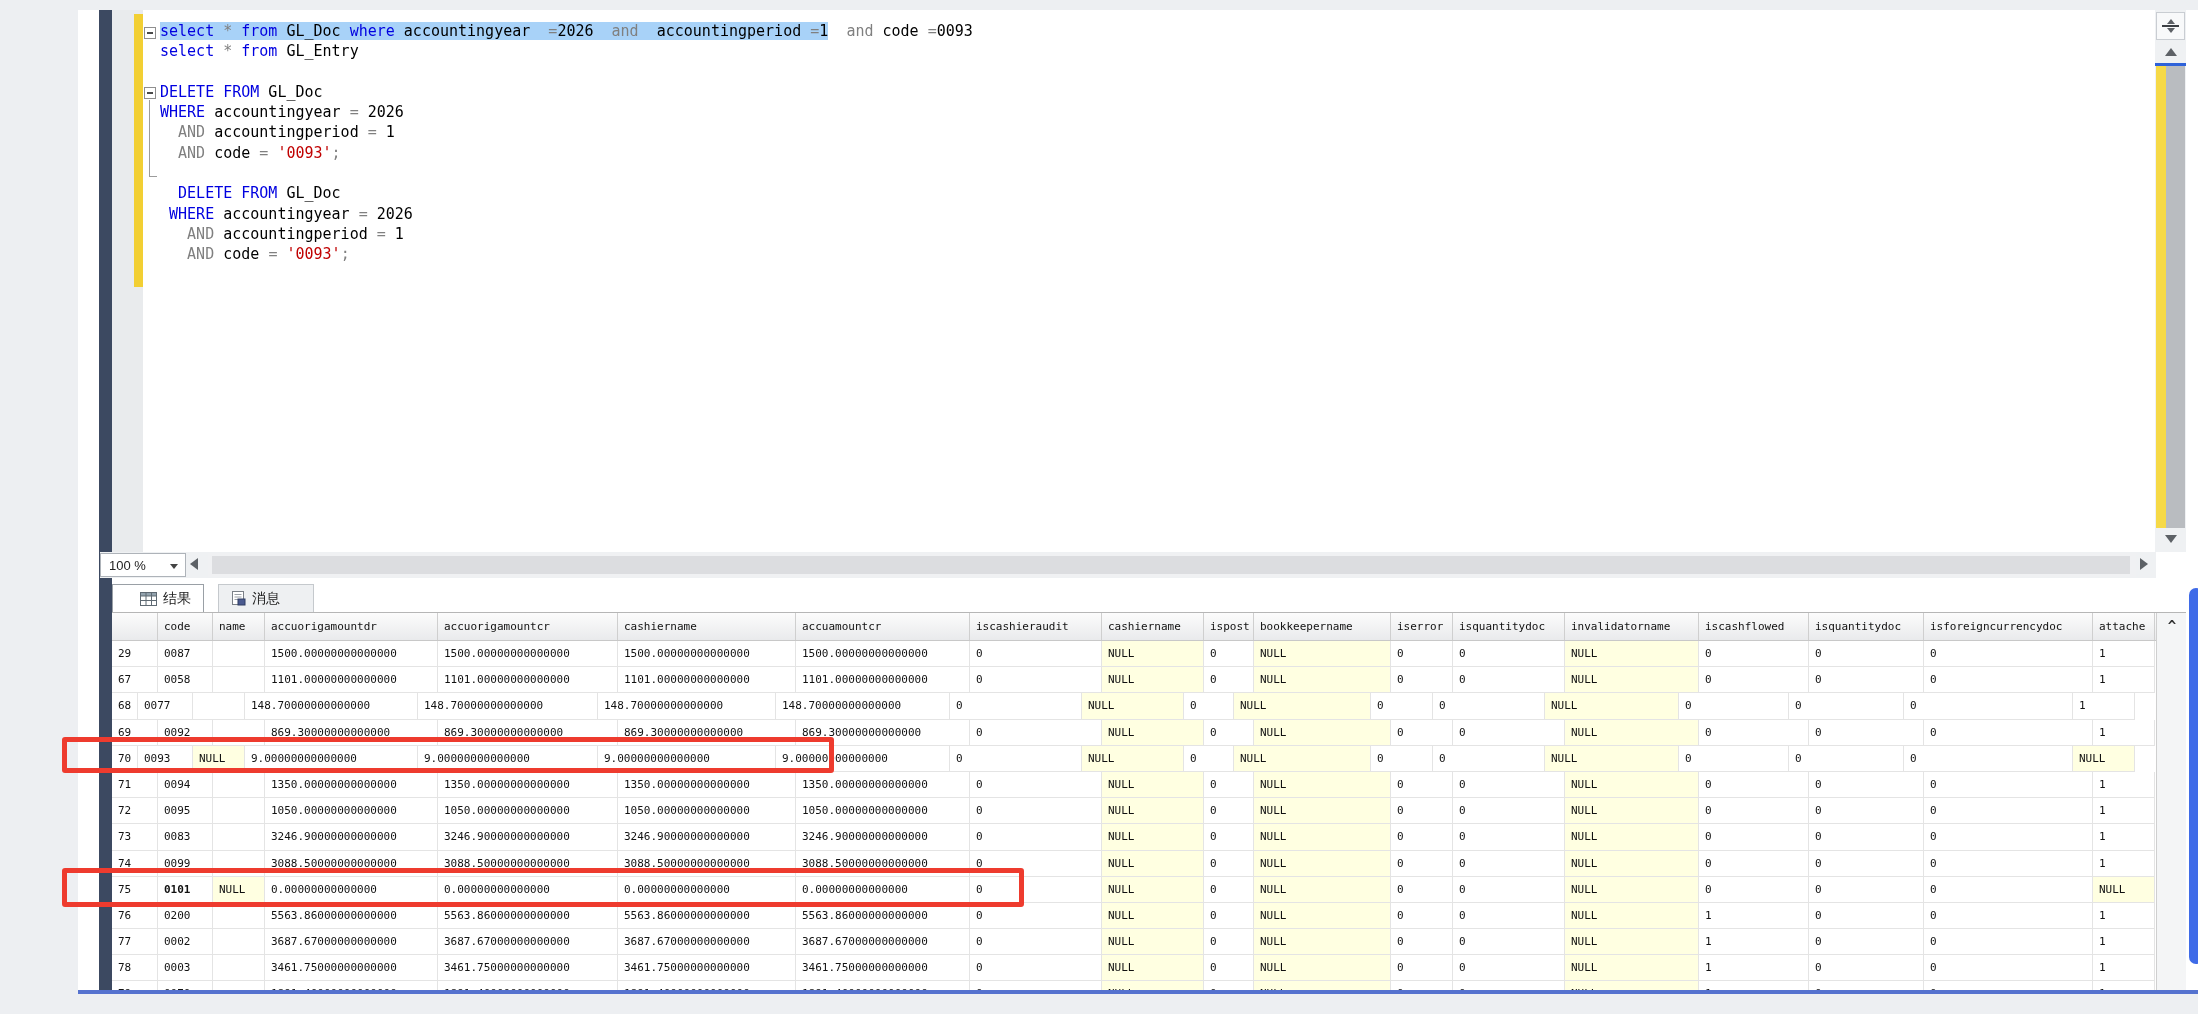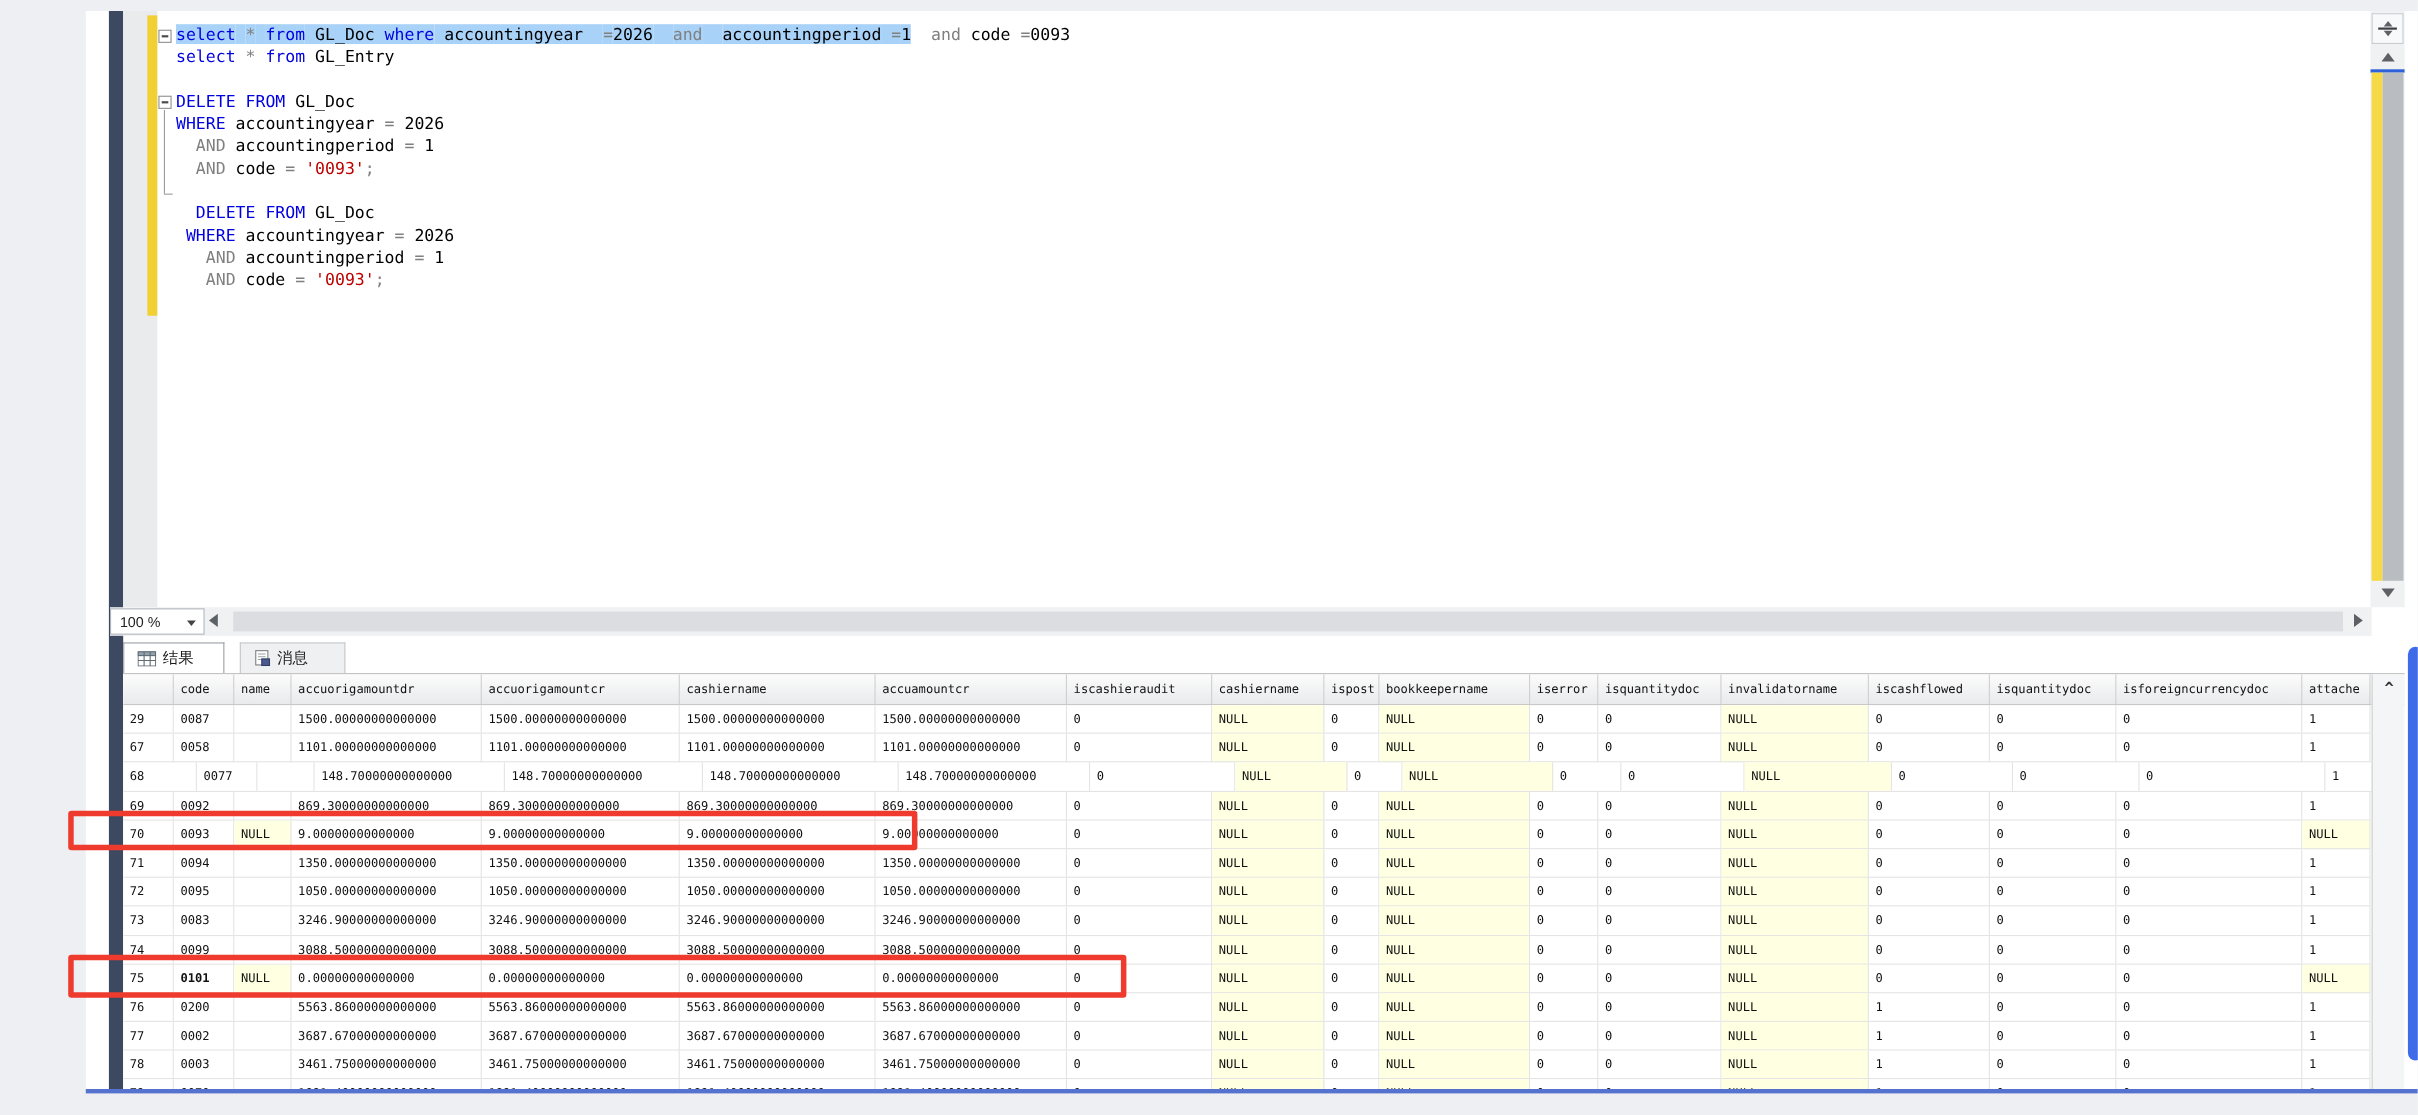--- a/index.html
+++ b/index.html
@@ -45,21 +45,21 @@
   #editor-bottom-bar { left:100px; top:552px; width:2056px; height:26px; background:#eff1f3; }
   #zoom-dropdown { left:100px; top:553px; width:86px; height:24px; background:#ffffff; border:1px solid #aeb3b9; display:flex; align-items:center; padding-left:8px; font-size:13px; color:#222; }
   #zoom-caret { position:absolute; right:7px; top:10px; width:0; height:0; border-left:4px solid transparent; border-right:4px solid transparent; border-top:5px solid #444; }
   #h-left-btn { left:190px; top:558px; }
   #h-track { left:208px; top:553px; width:1928px; height:24px; background:#f0f1f3; }
   #h-thumb { left:212px; top:556px; width:1918px; height:18px; background:#dcdde0; }
   #h-right-btn { left:2140px; top:558px; }
 
   
   .tab { top:584px; height:28px; display:flex; align-items:center; gap:6px; padding:0 12px; font-size:14px; color:#1b1b1b; }
-  #tab-results { left:112px; width:92px; background:#ffffff; border:1px solid #9aa0a6; border-bottom:none; }
+  #tab-results { left:112px; width:92px; background:#ffffff; border:1px solid #9aa0a6; border-bottom:none;justify-content:flex-end; }
   #tab-messages { left:218px; width:96px; background:#eef0f2; border:1px solid #c5c9cd; border-bottom:none; }
 
   
   #grid { left:112px; top:612px; width:2074px; height:378px; background:#ffffff; border-top:1px solid #b6b6b6; overflow:hidden; font-family:"DejaVu Sans Mono", monospace; font-size:11px; color:#111; }
   #grid-header-row { display:flex; height:28px; background:linear-gradient(#fcfcfc,#e9eaec); border-bottom:1px solid #c8c8c8; }
   .hcell { flex:0 0 auto; border-right:1px solid #cfcfcf; padding:7px 0 0 6px; overflow:hidden; white-space:nowrap; }
   .grow { display:flex; height:26.2px; }
   .gcell { flex:0 0 auto; border-right:1px solid #e4e4e4; border-bottom:1px solid #e4e4e4; padding:6px 0 0 6px; overflow:hidden; white-space:nowrap; }
   .null-cell { background:var(--nullbg); }
   #grid-scroll-col { position:absolute; right:0; top:0; width:30px; height:378px; background:#f4f5f6; border-left:1px solid #cfcfcf; }
@@ -202,21 +202,21 @@
         <div class="gcell null-cell" style="width: 137px;">NULL</div>
         <div class="gcell" style="width: 62px;">0</div>
         <div class="gcell" style="width: 112px;">0</div>
         <div class="gcell null-cell" style="width: 134px;">NULL</div>
         <div class="gcell" style="width: 110px;">0</div>
         <div class="gcell" style="width: 115px;">0</div>
         <div class="gcell" style="width: 169px;">0</div>
         <div class="gcell" style="width: 62px;">1</div>
       </div>
       <div class="grow">
-        <div class="gcell" style="width: 67px;">68</div>
+        <div class="gcell" style="width: 26px;">68</div>
         <div class="gcell" style="width: 55px;">0077</div>
         <div class="gcell" style="width: 52px;"></div>
         <div class="gcell" style="width: 173px;">148.70000000000000</div>
         <div class="gcell" style="width: 180px;">148.70000000000000</div>
         <div class="gcell" style="width: 178px;">148.70000000000000</div>
         <div class="gcell" style="width: 174px;">148.70000000000000</div>
         <div class="gcell" style="width: 132px;">0</div>
         <div class="gcell null-cell" style="width: 102px;">NULL</div>
         <div class="gcell" style="width: 50px;">0</div>
         <div class="gcell null-cell" style="width: 137px;">NULL</div>
@@ -242,21 +242,21 @@
         <div class="gcell null-cell" style="width: 137px;">NULL</div>
         <div class="gcell" style="width: 62px;">0</div>
         <div class="gcell" style="width: 112px;">0</div>
         <div class="gcell null-cell" style="width: 134px;">NULL</div>
         <div class="gcell" style="width: 110px;">0</div>
         <div class="gcell" style="width: 115px;">0</div>
         <div class="gcell" style="width: 169px;">0</div>
         <div class="gcell" style="width: 62px;">1</div>
       </div>
       <div class="grow">
-        <div class="gcell" style="width: 46px;">70</div>
+        <div class="gcell" style="width: 26px;">70</div>
         <div class="gcell" style="width: 55px;">0093</div>
         <div class="gcell null-cell" style="width: 52px;">NULL</div>
         <div class="gcell" style="width: 173px;">9.00000000000000</div>
         <div class="gcell" style="width: 180px;">9.00000000000000</div>
         <div class="gcell" style="width: 178px;">9.00000000000000</div>
         <div class="gcell" style="width: 174px;">9.00000000000000</div>
         <div class="gcell" style="width: 132px;">0</div>
         <div class="gcell null-cell" style="width: 102px;">NULL</div>
         <div class="gcell" style="width: 50px;">0</div>
         <div class="gcell null-cell" style="width: 137px;">NULL</div>

